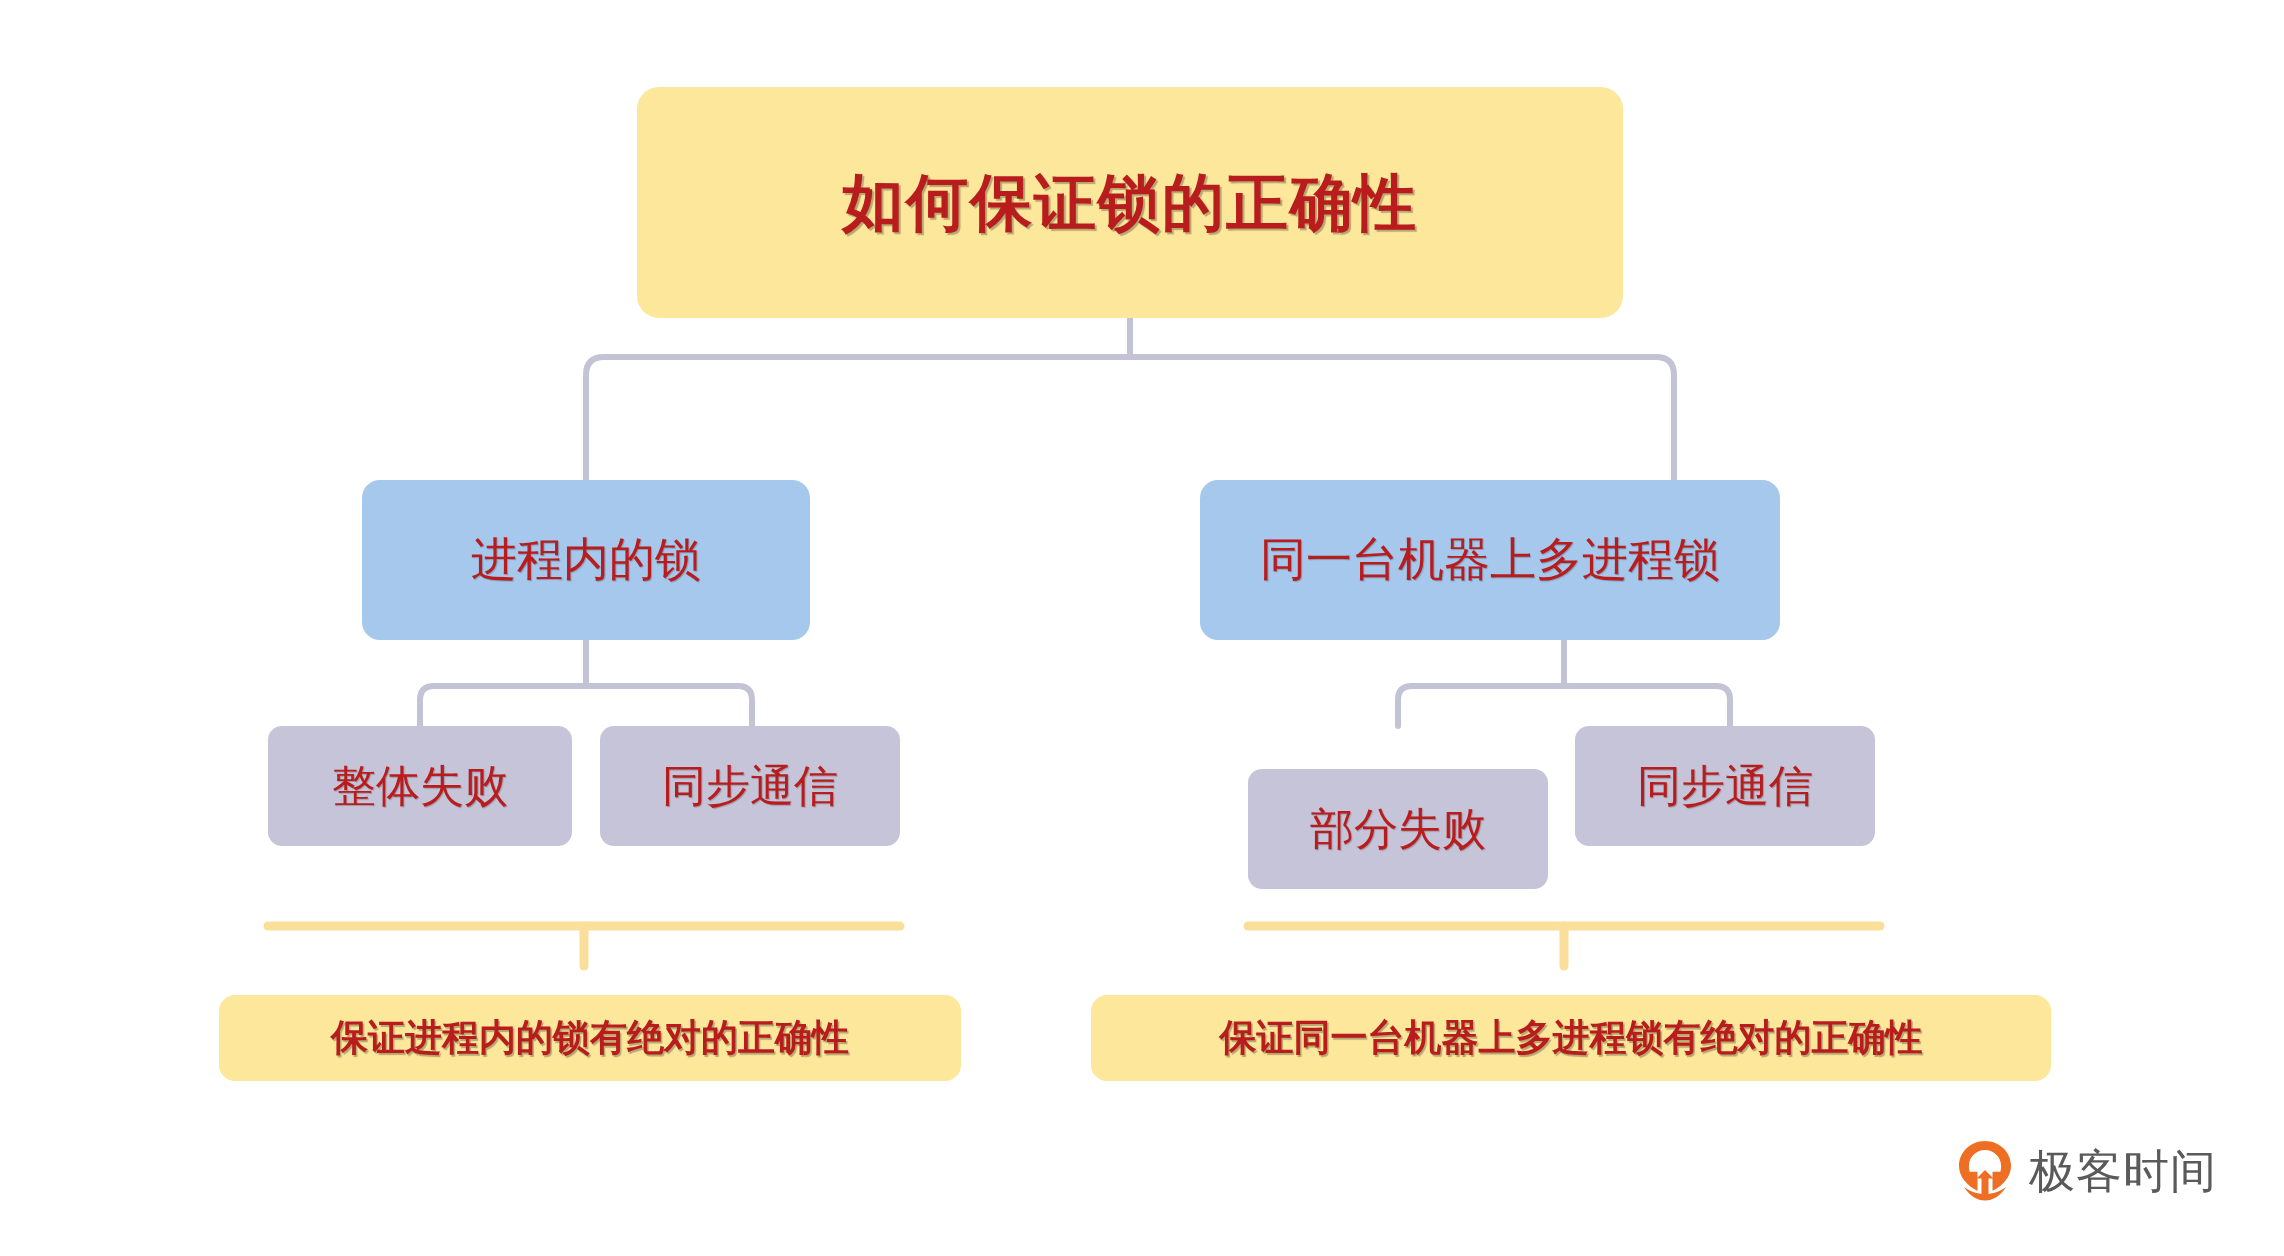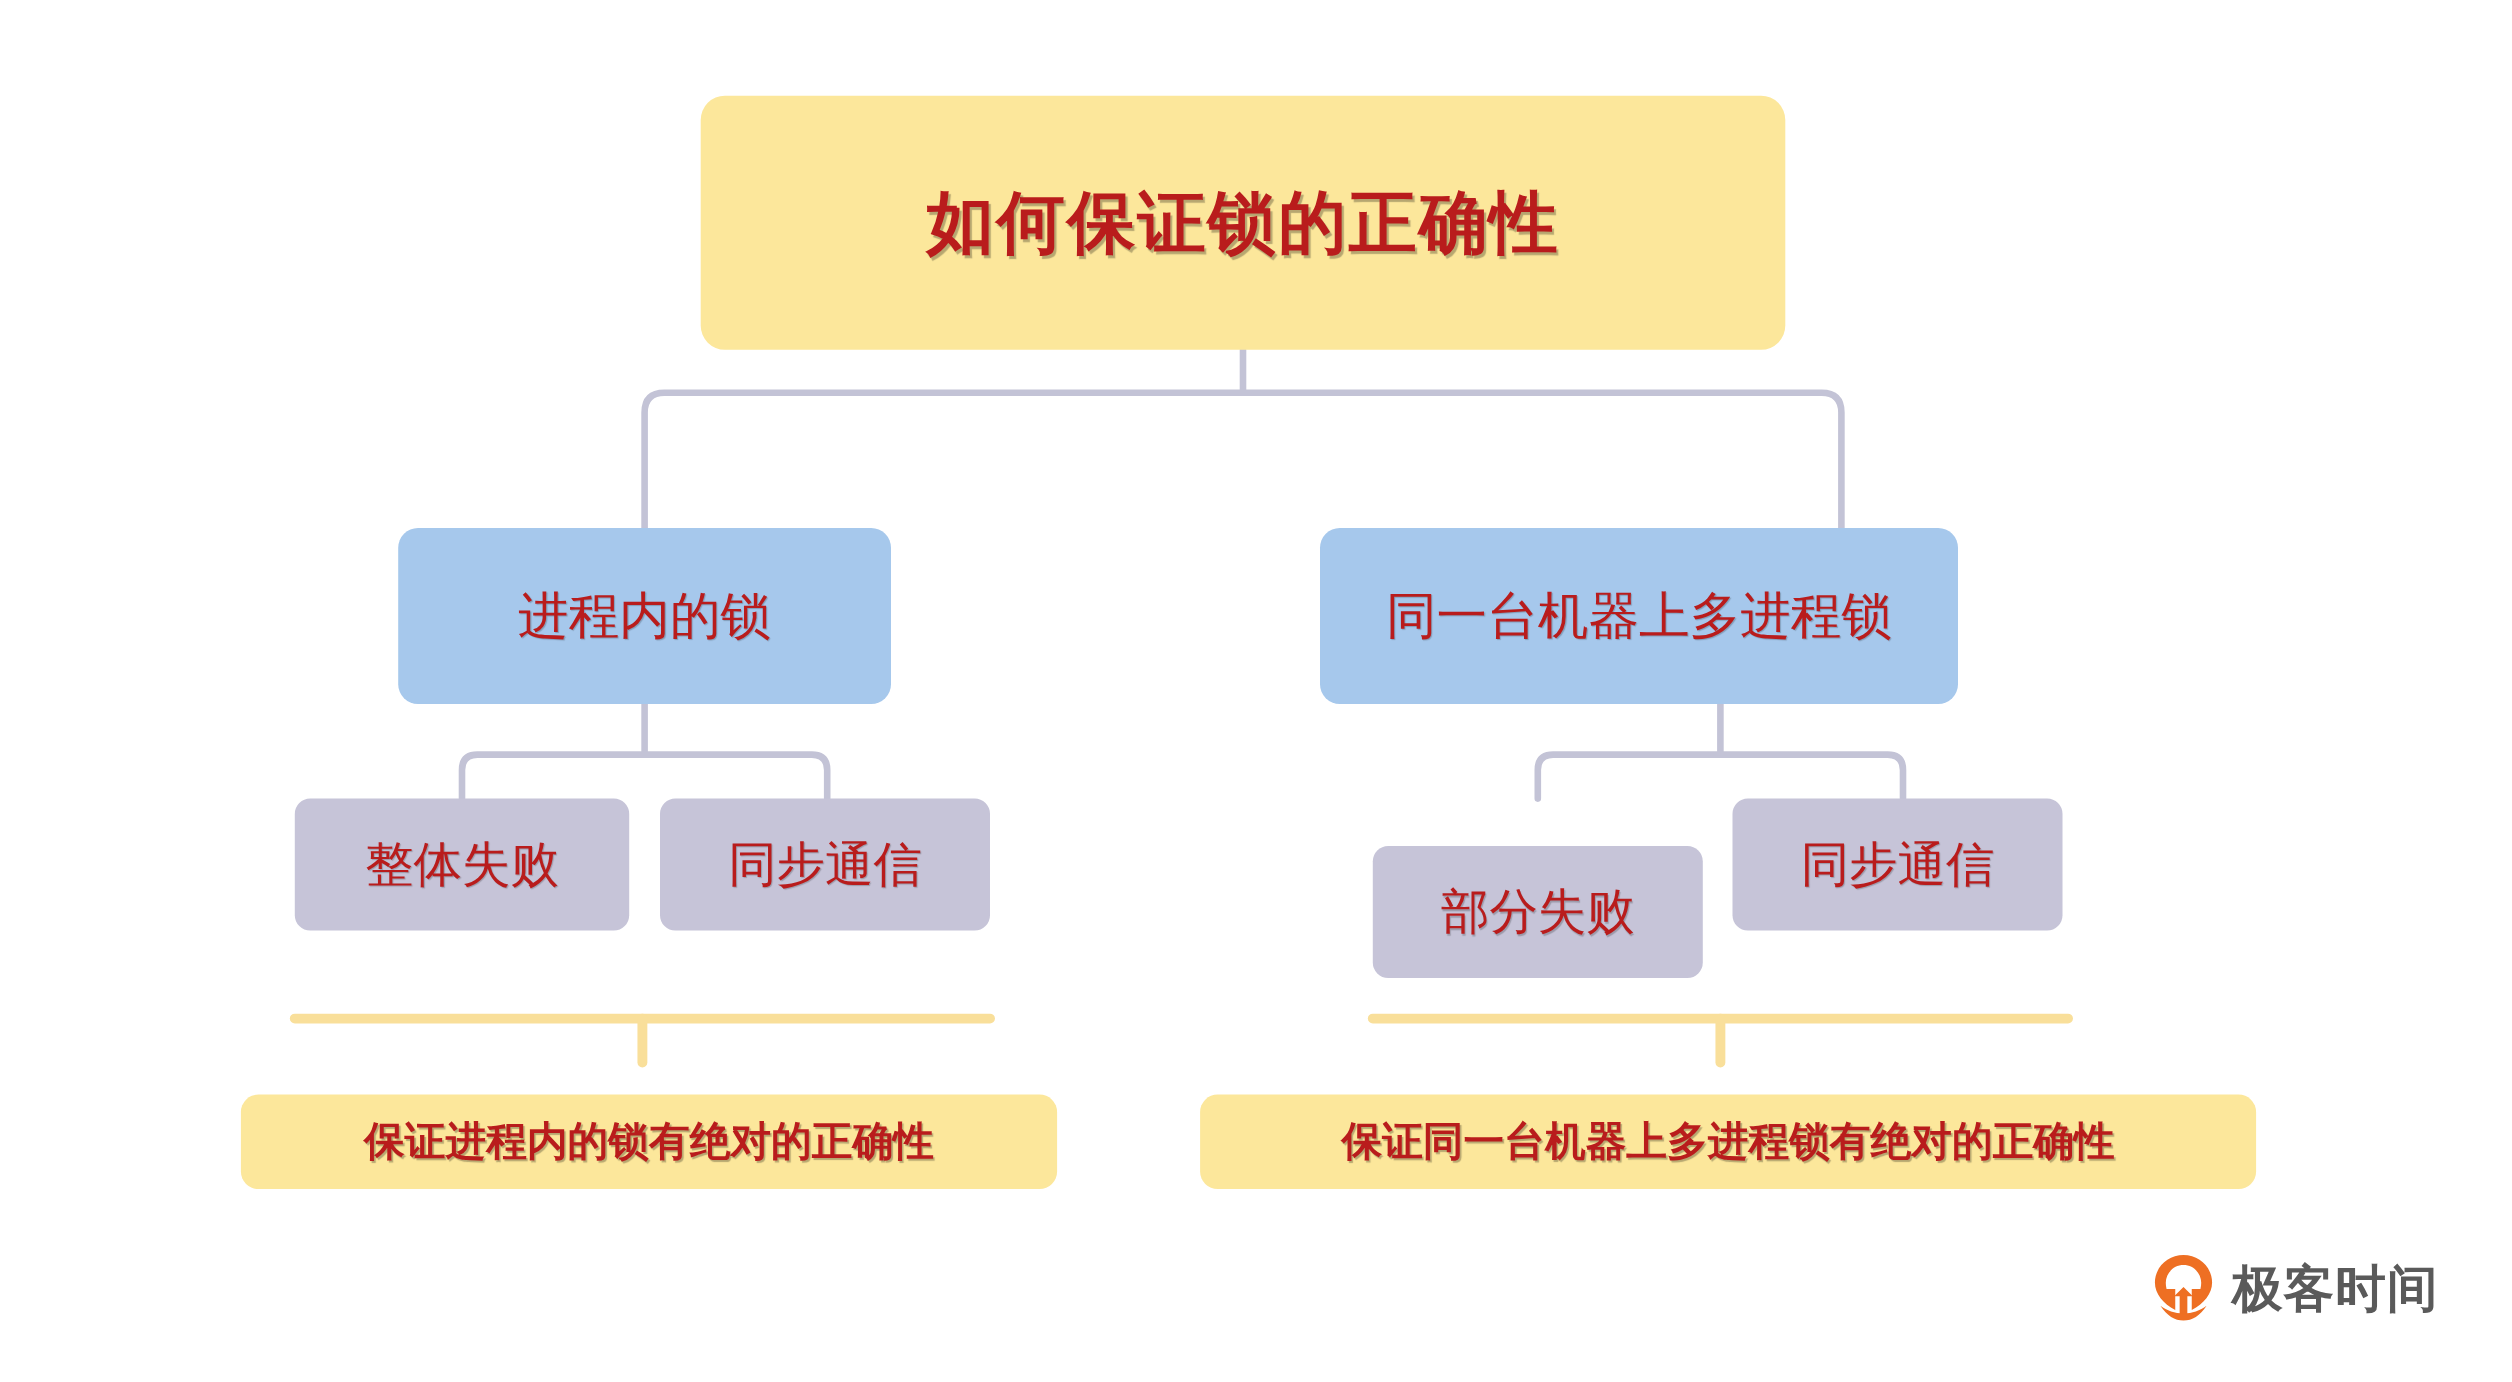--- a/index.html
+++ b/index.html
@@ -109,21 +109,21 @@
     gap: 14px;
   }
   .logo-mark {
     width: 60px;
     height: 62px;
     position: relative;
     flex: 0 0 auto;
   }
   .logo-text {
     font-size: 46px;
-    font-weight: bold;
+    font-weight: normal;
     color: #5a5a5a;
     letter-spacing: 1px;
     line-height: 1;
   }
 </style>
 </head>
 <body>
 
 <div class="stage">
 

